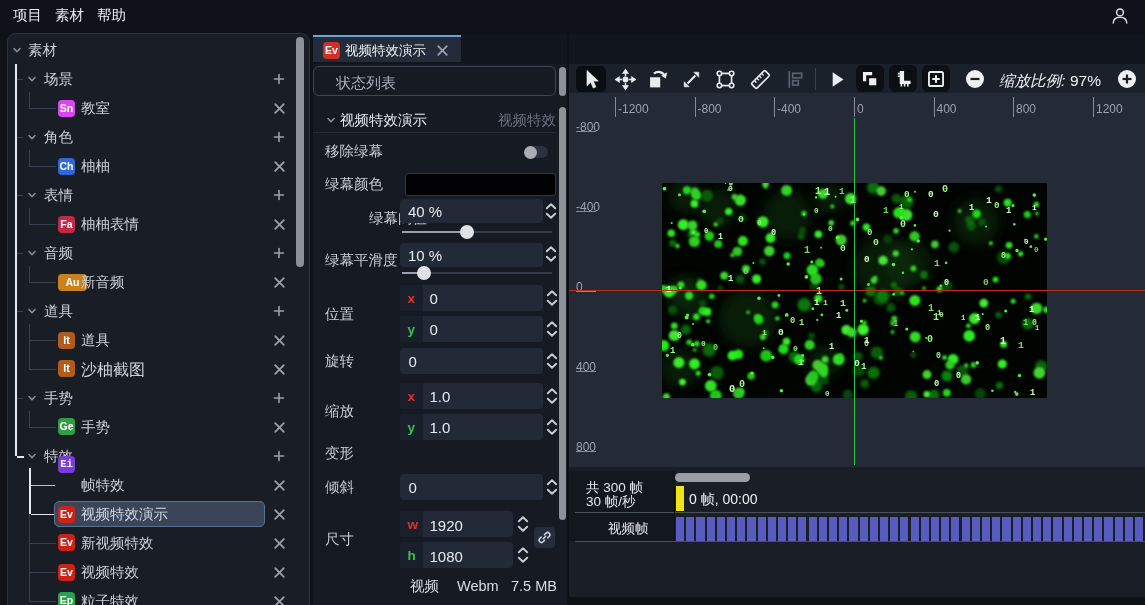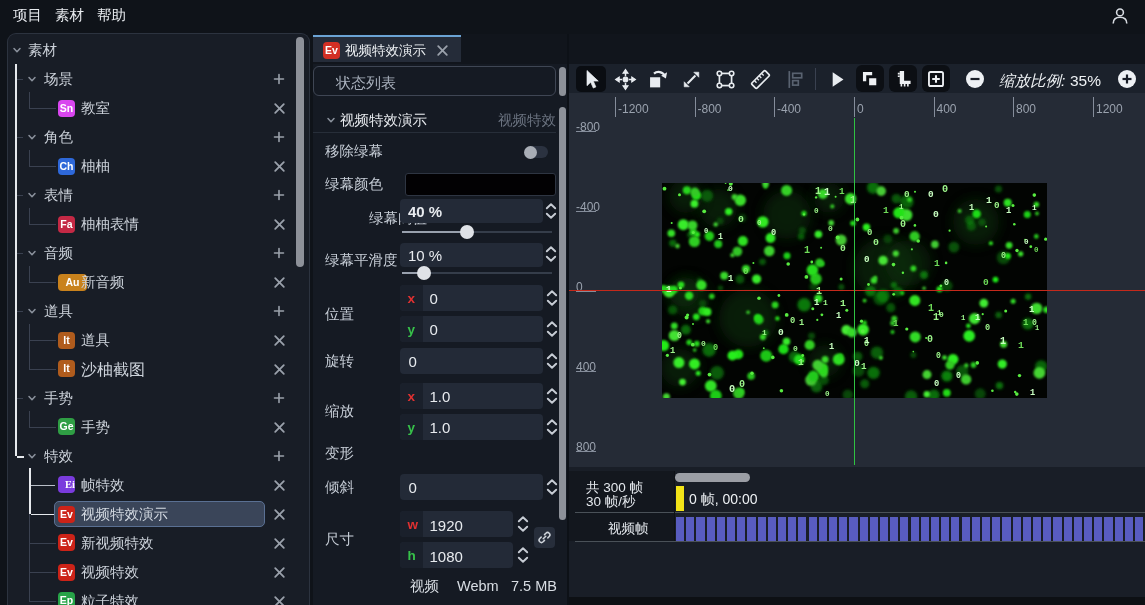--- a/index.html
+++ b/index.html
@@ -123,21 +123,21 @@
 <div class="abs" style="left:58px;top:360px;width:17px;height:17px;background:#b05c1d;border-radius:4px;color:#fff;font-weight:bold;font-size:10.5px;text-align:center;line-height:17px;font-family:'Liberation Sans',sans-serif">It</div>
 <div class="txt" style="left:81px;top:362.2px;font-size:16px;color:#ccd2da;font-weight:normal;">沙柚截图</div>
 <svg class="abs" style="left:272.5px;top:362.5px;" width="13" height="13" viewBox="0 0 13 13">
     <path d="M2.2 2.2 L10.8 10.8 M10.8 2.2 L2.2 10.8" stroke="#9aa1ab" stroke-width="1.8" stroke-linecap="round"></path>
   </svg>
 <div class="abs" style="left:58px;top:418px;width:17px;height:17px;background:#2f9e44;border-radius:4px;color:#fff;font-weight:bold;font-size:10.5px;text-align:center;line-height:17px;font-family:'Liberation Sans',sans-serif">Ge</div>
 <div class="txt" style="left:81px;top:420.2px;font-size:14.5px;color:#ccd2da;font-weight:normal;">手势</div>
 <svg class="abs" style="left:272.5px;top:420.5px;" width="13" height="13" viewBox="0 0 13 13">
     <path d="M2.2 2.2 L10.8 10.8 M10.8 2.2 L2.2 10.8" stroke="#9aa1ab" stroke-width="1.8" stroke-linecap="round"></path>
   </svg>
-<div class="abs" style="left:58px;top:476px;width:17px;height:17px;background:#7a3bdd;border-radius:4px;color:#fff;font-weight:bold;font-size:10.5px;text-align:right;line-height:17px;font-family:Liberation Serif, serif">Ei</div>
+<div class="abs" style="left:58px;top:456px;width:17px;height:17px;background:#7a3bdd;border-radius:4px;color:#fff;font-weight:bold;font-size:10.5px;text-align:center;line-height:17px;font-family:Liberation Mono, monospace">Ei</div>
 <div class="txt" style="left:81px;top:478.2px;font-size:14.5px;color:#ccd2da;font-weight:normal;">帧特效</div>
 <svg class="abs" style="left:272.5px;top:478.5px;" width="13" height="13" viewBox="0 0 13 13">
     <path d="M2.2 2.2 L10.8 10.8 M10.8 2.2 L2.2 10.8" stroke="#9aa1ab" stroke-width="1.8" stroke-linecap="round"></path>
   </svg>
 <div class="abs" style="left:54px;top:501px;width:211px;height:26px;background:#3a4559;border:1px solid #5a7093;border-radius:5px;"></div>
 <div class="abs" style="left:58px;top:506px;width:17px;height:17px;background:#cc2318;border-radius:4px;color:#fff;font-weight:bold;font-size:10.5px;text-align:center;line-height:17px;font-family:'Liberation Sans',sans-serif">Ev</div>
 <div class="txt" style="left:81px;top:507.2px;font-size:14.5px;color:#d4dae2;font-weight:normal;">视频特效演示</div>
 <svg class="abs" style="left:272.5px;top:507.5px;" width="13" height="13" viewBox="0 0 13 13">
     <path d="M2.2 2.2 L10.8 10.8 M10.8 2.2 L2.2 10.8" stroke="#9aa1ab" stroke-width="1.8" stroke-linecap="round"></path>
   </svg>
@@ -180,21 +180,21 @@
 <div class="txt" style="left:325px;top:307.2px;font-size:14.5px;color:#c8cfd8;font-weight:normal;">位置</div>
 <div class="txt" style="left:325px;top:354.2px;font-size:14.5px;color:#c8cfd8;font-weight:normal;">旋转</div>
 <div class="txt" style="left:325px;top:404.2px;font-size:14.5px;color:#c8cfd8;font-weight:normal;">缩放</div>
 <div class="txt" style="left:325px;top:446.2px;font-size:14.5px;color:#c8cfd8;font-weight:normal;">变形</div>
 <div class="txt" style="left:325px;top:480.2px;font-size:14.5px;color:#c8cfd8;font-weight:normal;">倾斜</div>
 <div class="txt" style="left:325px;top:532.2px;font-size:14.5px;color:#c8cfd8;font-weight:normal;">尺寸</div>
 <div class="abs" style="left:525px;top:146px;width:23px;height:12px;background:#2b3240;border-radius:6px;"></div>
 <div class="abs" style="left:524px;top:145.5px;width:13px;height:13px;border-radius:50%;background:#a9aeb6"></div>
 <div class="abs" style="left:405px;top:172.5px;width:151px;height:23px;background:#020103;border-radius:3px;border:1px solid #2e3542;"></div>
 <div class="abs" style="left:400px;top:199px;width:143px;height:24px;background:#232a37;border-radius:4px;"></div>
-<div class="txt" style="left:408px;top:204.4px;font-size:15px;color:#e8ebef;font-weight:bold;">40 %</div>
+<div class="txt" style="left:408px;top:204.4px;font-size:15px;color:#e8ebef;font-weight:normal;">40 %</div>
 <svg class="abs" style="left:545px;top:200px;" width="12" height="22" viewBox="0 0 12 22">
     <path d="M1.8 8.3 L6 4.3 L10.2 8.3" fill="none" stroke="#c7ccd4" stroke-width="1.9" stroke-linecap="round" stroke-linejoin="round"></path>
     <path d="M1.8 13.7 L6 17.7 L10.2 13.7" fill="none" stroke="#c7ccd4" stroke-width="1.9" stroke-linecap="round" stroke-linejoin="round"></path>
   </svg>
 <div class="abs" style="left:402px;top:230.6px;width:65px;height:2px;background:#98a0ad;"></div>
 <div class="abs" style="left:467px;top:230.6px;width:85px;height:2px;background:#353d4a;"></div>
 <div class="abs" style="left:459.5px;top:224.8px;width:14px;height:14px;border-radius:50%;background:#dfe2e7"></div>
 <div class="abs" style="left:400px;top:242.5px;width:143px;height:24px;background:#232a37;border-radius:4px;"></div>
 <div class="txt" style="left:408px;top:247.9px;font-size:15px;color:#e8ebef;font-weight:normal;">10 %</div>
 <svg class="abs" style="left:545px;top:243px;" width="12" height="22" viewBox="0 0 12 22">
@@ -346,21 +346,21 @@
 <div class="abs" style="left:922px;top:65px;width:28px;height:27px;background:#0c0f14;border-radius:6px;"></div>
 <svg class="abs" style="left:923px;top:65.5px" width="26" height="26" viewBox="0 0 24 24">
     <rect x="5.5" y="5.5" width="13" height="13" rx="1.5" fill="none" stroke="#eef1f4" stroke-width="1.7"></rect>
     <path d="M12 8.5 V15.5 M8.5 12 H15.5" stroke="#eef1f4" stroke-width="1.9"></path>
   </svg>
 <svg class="abs" style="left:965px;top:69px;" width="20" height="20" viewBox="0 0 20 20">
     <circle cx="10" cy="10" r="9" fill="#eef1f4"></circle>
     <rect x="5.5" y="8.9" width="9" height="2.2" fill="#191e27"></rect>
   </svg>
 <div class="txt" style="left:999px;top:72.7px;font-size:15.5px;color:#eef1f4;font-weight:normal;font-style:italic;">缩放比例:</div>
-<div class="txt" style="left:1070px;top:72.7px;font-size:15.5px;color:#eef1f4;font-weight:normal;">35%</div>
+<div class="txt" style="left:1070px;top:72.7px;font-size:15.5px;color:#eef1f4;font-weight:normal;">97%</div>
 <svg class="abs" style="left:1117px;top:69px;" width="20" height="20" viewBox="0 0 20 20">
     <circle cx="10" cy="10" r="9" fill="#eef1f4"></circle>
     <rect x="5.5" y="8.9" width="9" height="2.2" fill="#191e27"></rect>
     <rect x="8.9" y="5.5" width="2.2" height="9" fill="#191e27"></rect>
   </svg>
 <div class="abs" style="left:615px;top:97px;width:1px;height:20px;background:#858d9b;"></div>
 <div class="txt" style="left:618px;top:103.4px;font-size:12px;color:#9aa2ae;font-weight:normal;">-1200</div>
 <div class="abs" style="left:694.5px;top:97px;width:1px;height:20px;background:#858d9b;"></div>
 <div class="txt" style="left:697.5px;top:103.4px;font-size:12px;color:#9aa2ae;font-weight:normal;">-800</div>
 <div class="abs" style="left:774px;top:97px;width:1px;height:20px;background:#858d9b;"></div>

